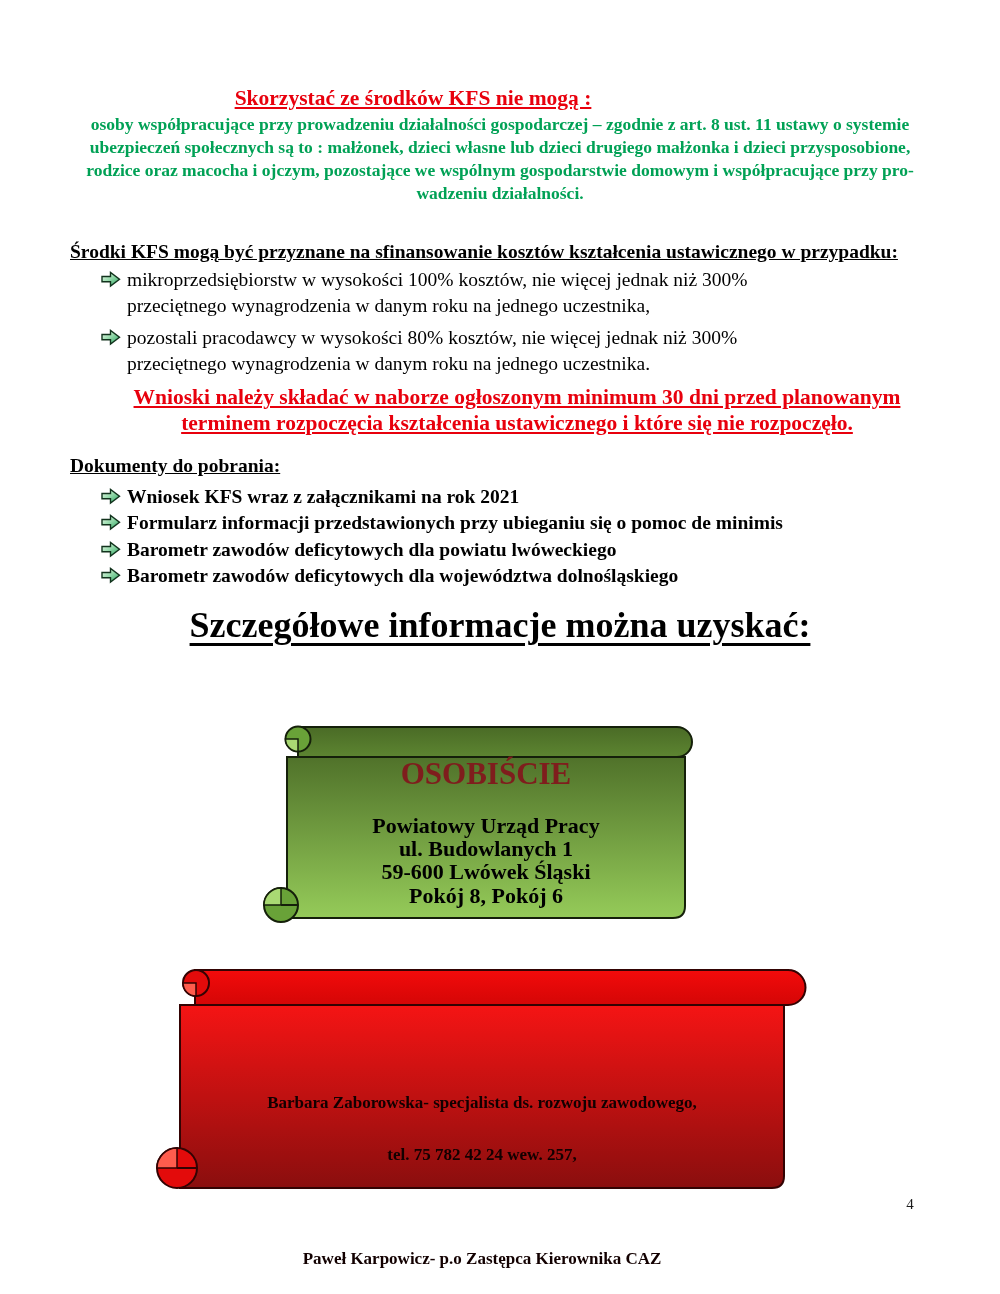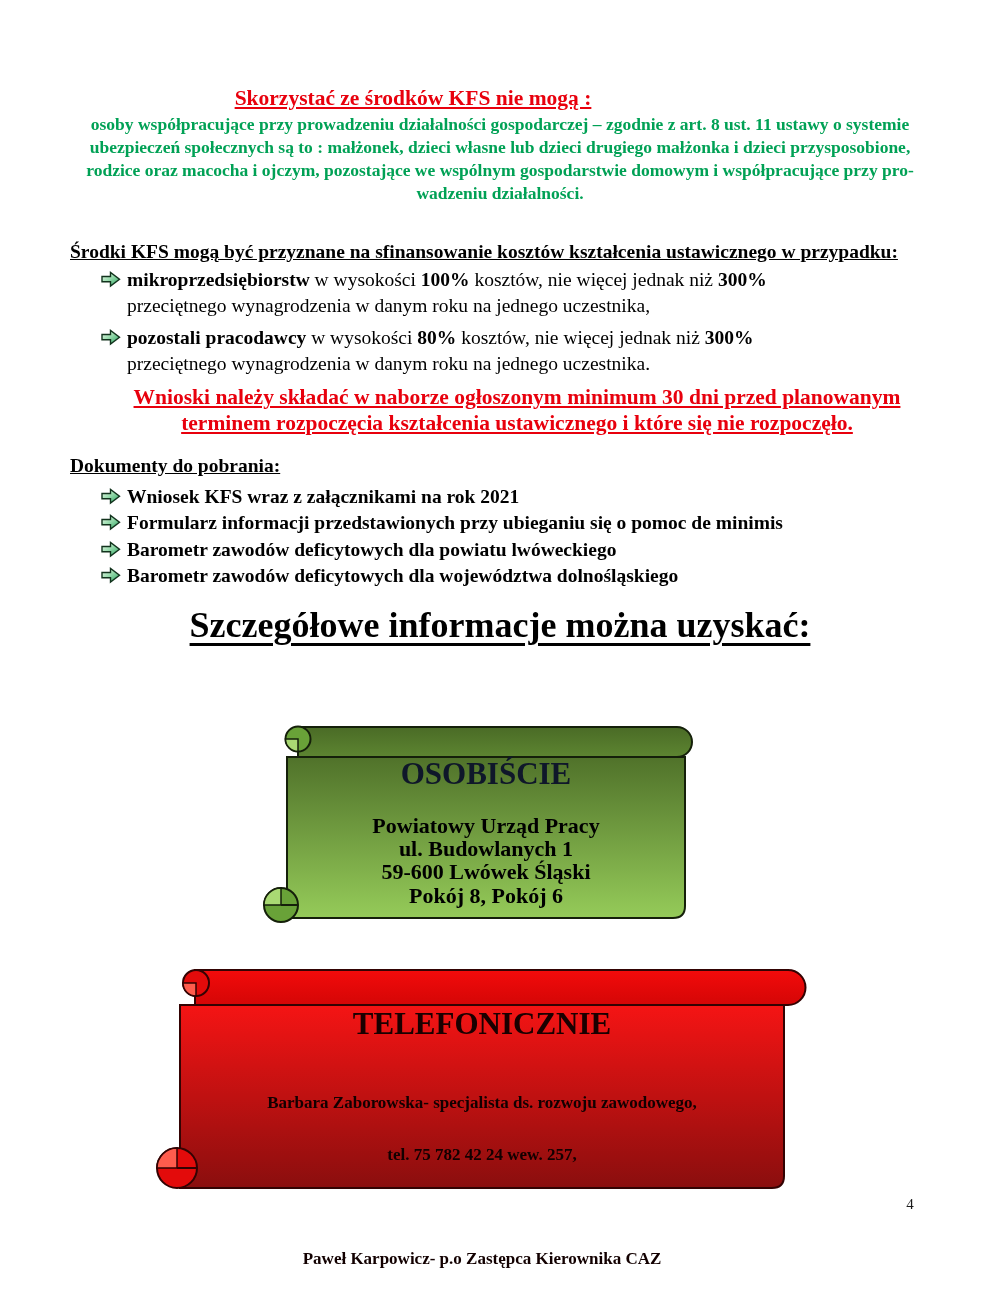--- a/index.html
+++ b/index.html
@@ -28,21 +28,21 @@
 
   
   .bullets{top:267px;left:100px;width:820px;}
   .docs{top:484px;left:100px;width:820px;}
   .bullet-row{display:flex;align-items:flex-start;}
   .funding-row{margin-bottom:7px;}
   .arrow-cell{flex:0 0 27px;width:27px;padding-top:4px;}
   .arrow-cell svg{display:block;}
   .bullet-text{font-size:19.5px;line-height:25.5px;}
   .doc-text{font-size:19.5px;line-height:26.3px;font-weight:bold;}
-  .b{font-weight:bold;}
+  .b{font-weight:normal;}
 
   
   .notice{
     top:384px;left:0;width:1000px;text-align:center;
     color:#e8000d;font-size:21.5px;font-weight:bold;line-height:26px;margin-left:17px;
   }
   .notice .nline{text-decoration:underline;}
 
   
   .big-heading{
@@ -52,21 +52,21 @@
   .big-heading span{
     text-decoration:underline;text-decoration-thickness:3px;text-underline-offset:6px;
   }
 
   
   .scroll-svg{position:absolute;}
   #green-scroll-svg{left:258px;top:716px;width:452px;height:216px;}
   #red-scroll-svg{left:152px;top:960px;width:660px;height:236px;}
 
   .scroll-title{
-    text-align:center;font-weight:bold;font-size:31px;color:#0f172a;
+    text-align:center;font-weight:bold;font-size:31px;color:#7f1d1d;
   }
   #green-title{left:287px;top:756px;width:398px;}
   #red-title{left:180px;top:1006px;width:604px;color:#1a0000;}
 
   .scroll-lines{text-align:center;font-weight:bold;color:#000;}
   #green-lines{left:287px;top:814px;width:398px;font-size:22px;line-height:23.2px;}
   #red-lines{left:180px;top:1062px;width:604px;font-size:17px;line-height:22px;color:#120000;}
   .rline{min-height:22px;margin-top:30px;}
 
   .pageno{top:1196px;left:880px;width:60px;text-align:center;font-size:15px;color:#1a1a1a;}
@@ -201,21 +201,20 @@
 
   <svg class="scroll-svg" id="red-scroll-svg" viewBox="0 0 660 236">
     <path d="M28 45 H632 V216 Q632 228 620 228 H28 Z" fill="url(#rBody)" stroke="#330303" stroke-width="2"></path>
     <path d="M43 10 H636 A17.5 17.5 0 0 1 636 45 H43 Z" fill="url(#rBar)" stroke="#330303" stroke-width="2"></path>
     <circle cx="44" cy="23" r="13" fill="#e30b0b" stroke="#330303" stroke-width="2"></circle>
     <path d="M31 23 A13 13 0 0 0 44 36 L44 23 Z" fill="#ff5c4d" stroke="#330303" stroke-width="1.5"></path>
     <circle cx="25" cy="208" r="20" fill="#e30b0b" stroke="#330303" stroke-width="2"></circle>
     <path d="M25 188 A20 20 0 0 0 5 208 L25 208 Z" fill="#ff5c4d" stroke="#330303" stroke-width="1.5"></path>
     <path d="M25 208 H45" stroke="#330303" stroke-width="2"></path>
   </svg>
-  <div class="abs scroll-title" id="red-title">TELEFONICZNIE</div>
   <div class="abs scroll-lines" id="red-lines">
     <div class="rline">Barbara Zaborowska- specjalista ds. rozwoju zawodowego,</div>
     <div class="rline">tel. 75 782 42 24 wew. 257,</div>
     <div class="rline"></div>
     <div class="rline">Paweł Karpowicz- p.o Zastępca Kierownika CAZ</div>
     <div class="rline">tel. 75 782 42 24 wew. 202</div>
   </div>
 
   <div class="abs pageno">4</div>
 

